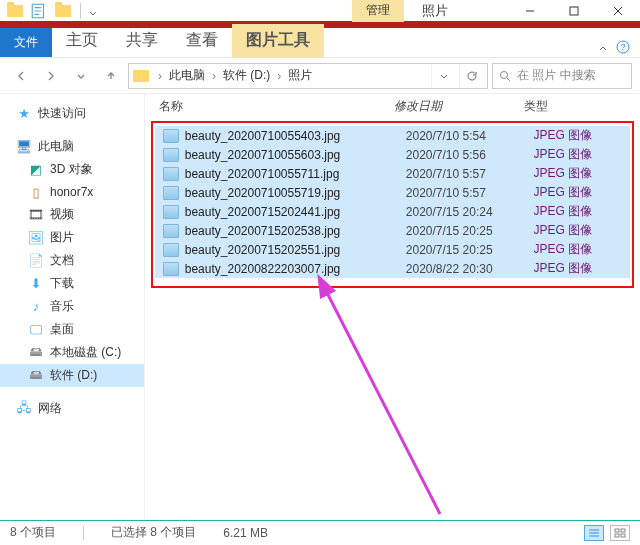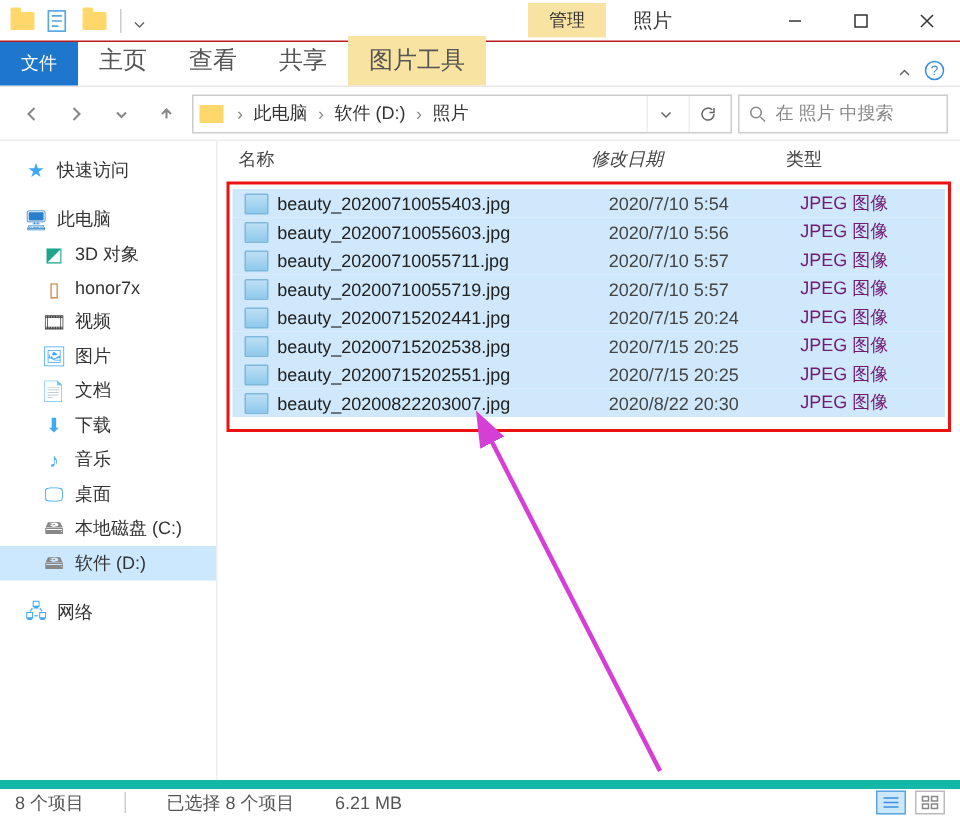--- a/index.html
+++ b/index.html
@@ -1,38 +1,38 @@
 <!DOCTYPE html>
 <html><head>
 <meta charset="utf-8">
 <style>
 * { margin: 0; padding: 0; box-sizing: border-box; font-family: "Microsoft YaHei", "Segoe UI", sans-serif; }
 body { width: 640px; height: 545px; background: #fff; overflow: hidden; font-size: 12px; color: #333; }
 
 
-.titlebar { height: 28px; background: #fff; display: flex; align-items: center; border-bottom: 1px solid #b91c1c; }
+.titlebar { height: 28px; background: #fff; display: flex; align-items: center; border-bottom: 7px solid #b91c1c; }
 .titlebar .qat { display: flex; align-items: center; gap: 6px; padding-left: 6px; }
 .qat-icon { width: 18px; height: 18px; display: flex; align-items: center; justify-content: center; }
 .folder-ico { width: 16px; height: 12px; background: #ffd76a; border-radius: 1px; position: relative; }
 .folder-ico::before { content:""; position:absolute; top:-3px; left:0; width:7px; height:3px; background:#ffd76a; border-radius:1px 1px 0 0;}
 .tb-sep { width:1px; height:16px; background:#ccc; margin:0 2px;}
 .tb-drop { width:8px; height:8px; display:inline-block; }
 .tb-drop svg { width:8px; height:8px; }
 .titlebar .spacer { flex:1; }
 .context-tab { background:#f9e3a2; padding:3px 14px; font-size:12px; margin-right:18px; }
 .titlebar-right { display:flex; align-items:center; }
 .title-label { font-size:13px; margin-right: 60px; }
 .win-btn { width:44px; height:28px; display:flex; align-items:center; justify-content:center; }
 .win-btn svg { width:10px; height:10px; stroke:#333; }
 
 
 .ribbon { height: 30px; display:flex; align-items:flex-end; border-bottom:1px solid #e6e6e6; }
 .ribbon-btn { background:#1e77cc; color:#fff; padding:6px 14px; font-size:12px; }
 .ribbon-tab { padding:6px 14px; font-size:16px; color:#555; }
-.ribbon-tab.active { background:#f9e3a2; }
+.ribbon-tab.active { background:#f9e3a2;font-weight:bold; }
 .ribbon-right { margin-left:auto; padding-right:10px; display:flex; gap:8px; align-items:center; }
 .help-icon { width:14px; height:14px; }
 
 
 .navrow { height:36px; display:flex; align-items:center; padding:0 8px; gap:4px; border-bottom:1px solid #eee;}
 .nav-arrow { width:26px; height:26px; display:flex; align-items:center; justify-content:center; border-radius:3px; }
 .nav-arrow svg { width:12px; height:12px; stroke:#888; fill:none; stroke-width:1.4; }
 .addr { flex:1; height:26px; border:1px solid #ccc; display:flex; align-items:center; padding:0 4px; gap:2px; overflow:hidden;}
 .addr .mini-folder { width:16px; height:12px; background:#ffd76a; margin-right:4px;}
 .crumb { padding:2px 2px; }
@@ -70,21 +70,21 @@
 .row { display:flex; align-items:center; padding:1px 8px; background:#cfe8fb; margin:0 2px;}
 .row .fico { width:16px; height:14px; margin-right:6px; background:linear-gradient(#bcdff5,#8fc9ec); border:1px solid #7db7d9; border-radius:1px;}
 .row .c-name { width:225px; color:#222;}
 .row .c-date { width:130px; color:#444;}
 .row .c-type { width:90px; color:#701a75;}
 
 
 .arrow-ovl { position:absolute; left:0; top:0; pointer-events:none; }
 
 
-.status { height:24px; border-top:6px solid #14b8a6; display:flex; align-items:center; padding:0 10px; gap:27px; font-size:12px; color:#555;}
+.status { height:24px; border-top:1px solid #14b8a6; display:flex; align-items:center; padding:0 10px; gap:27px; font-size:12px; color:#555;}
 .status .vsep { width:1px; height:14px; background:#ccc;}
 .status .right { margin-left:auto; display:flex; gap:6px;}
 .view-btn { width:20px; height:16px; border:1px solid #bbb; display:flex; align-items:center; justify-content:center;}
 .view-btn.active { background:#cce8ff; border-color:#5aa7e0;}
 </style>
 </head>
 <body>
 
 <div class="titlebar">
   <div class="qat">
@@ -123,22 +123,22 @@
         <svg viewBox="0 0 10 10">
           <path d="M1 1l8 8M9 1l-8 8" stroke="#333"></path>
         </svg>
       </div>
   </div>
 </div>
 
 <div class="ribbon">
   <div class="ribbon-btn">文件</div>
   <div class="ribbon-tab">主页</div>
+  <div class="ribbon-tab">共享</div>
   <div class="ribbon-tab">查看</div>
-  <div class="ribbon-tab">共享</div>
   <div class="ribbon-tab active">图片工具</div>
   <div class="ribbon-right">
     <span><svg width="10" height="10" viewBox="0 0 10 10">
           <path d="M2 7l3-3 3 3" fill="none" stroke="#666"></path>
         </svg></span>
     <span><svg class="help-icon" viewBox="0 0 14 14">
           <circle cx="7" cy="7" r="6" fill="none" stroke="#3b8edb"></circle>
           <text x="7" y="10" text-anchor="middle" font-size="9" fill="#3b8edb">?</text>
         </svg></span>
   </div>

